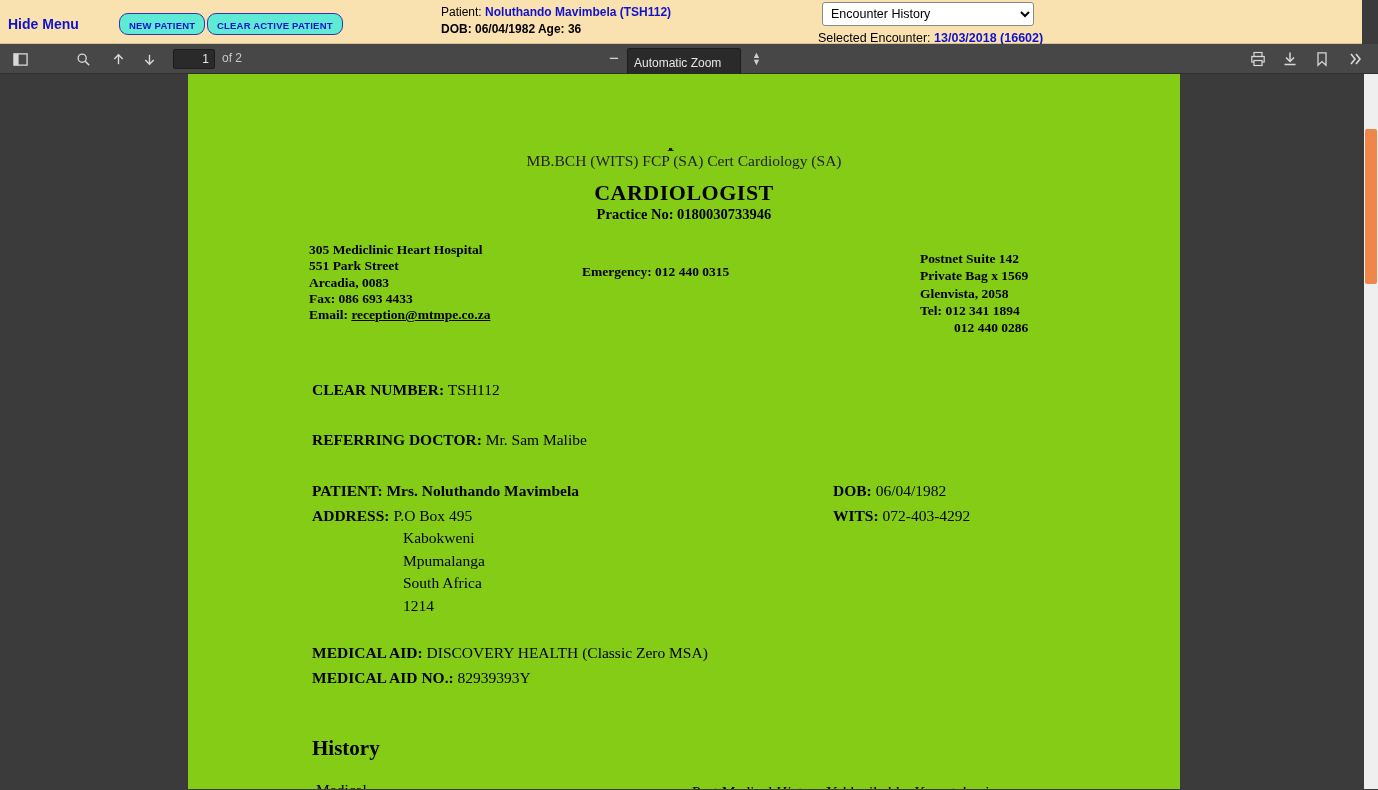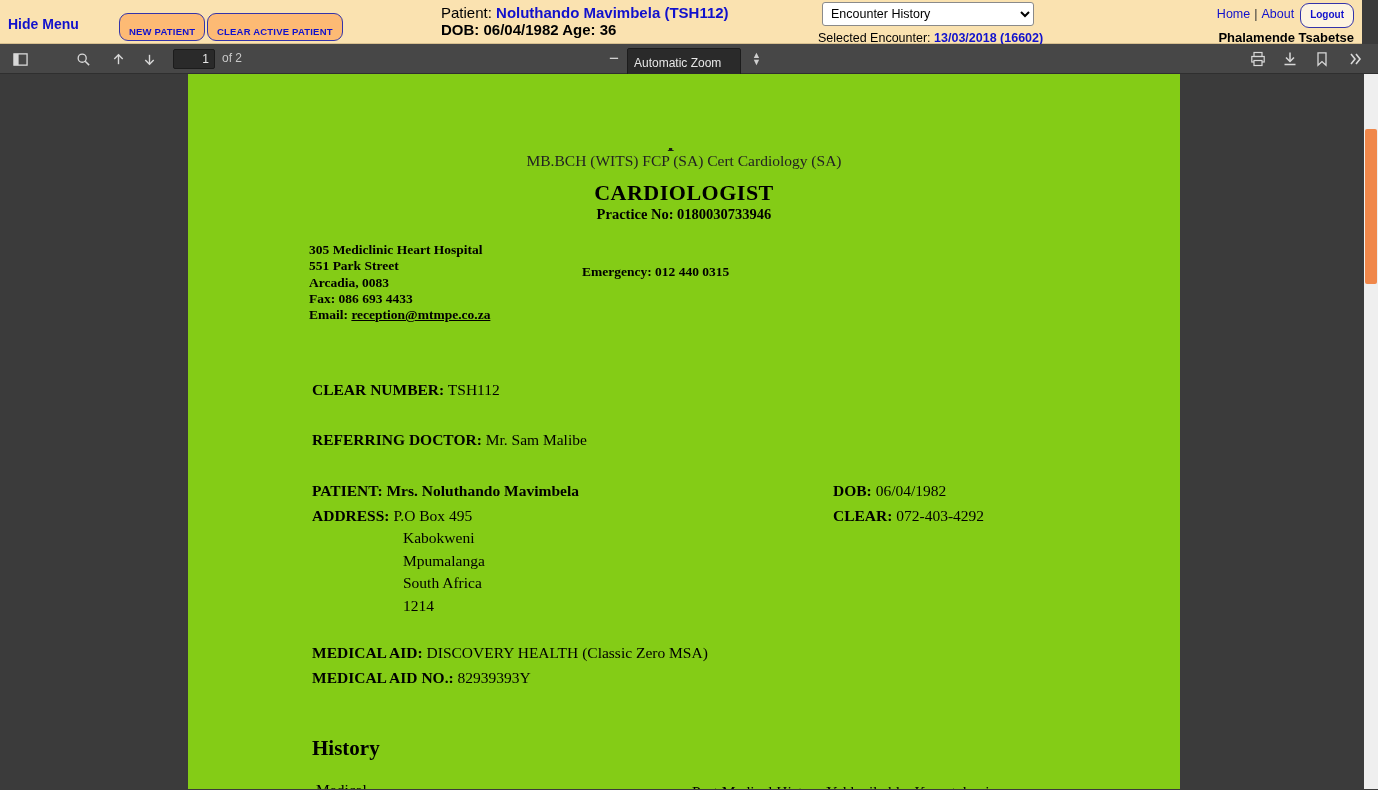--- a/index.html
+++ b/index.html
@@ -23,38 +23,38 @@
     position: absolute;
     left: 8px; top: 16px;
     font-size: 14px;
     font-weight: bold;
     color: #1111cc;
     cursor: pointer;
   }
   .pill {
     position: absolute;
     top: 13px;
-    background: #fdba74;
+    background: #5eead4;
     border: 1px solid #3333aa;
     border-radius: 9px;
     color: #1111cc;
     font-size: 9.5px;
     font-weight: bold;
     letter-spacing: .2px;
-    padding: 12px 9px 3px 9px;
+    padding: 6px 9px 3px 9px;
     white-space: nowrap;
     cursor: pointer;
   }
   .pill.new-patient { left: 119px; }
   .pill.clear-patient { left: 207px; }
 
   .patient-block {
     position: absolute;
     left: 441px; top: 4px;
-    font-size: 15px;
+    font-size: 12px;
     color: #000;
     line-height: 17px;
   }
   .patient-block .lbl { color: #000; }
   .patient-block .nm {
     color: #1111cc;
     font-weight: bold;
   }
   .patient-block .dob { font-weight: bold; }
 
@@ -348,26 +348,20 @@
 
   <select class="encounter-select">
     <option>Encounter History</option>
   </select>
 
   <div class="selected-encounter">
     <span>Selected Encounter:</span>
     <span class="val">13/03/2018 (16602)</span>
   </div>
 
-  <div class="topright">
-    <div>
-      <a>Home</a><span class="sep">|</span><a>About</a><span class="logout-pill">Logout</span>
-    </div>
-    <span class="user-name">Phalamende Tsabetse</span>
-  </div>
 </div>
 
 <div class="pdf-toolbar">
 
   <div class="tb-btn tb-sidebar">
     <svg width="15" height="15" viewBox="0 0 16 16">
         <rect x="1" y="2" width="14" height="12" fill="none" stroke="#d8d8d8" stroke-width="1.4"></rect>
         <rect x="1" y="2" width="5" height="12" fill="#d8d8d8"></rect>
       </svg>
   </div>
@@ -449,20 +443,27 @@
       <div>Arcadia, 0083</div>
       <div>Fax: 086 693 4433</div>
       <div>
         <span class="email-lbl">Email:</span>
         <a>reception@mtmpe.co.za</a>
       </div>
     </div>
 
     <div class="addr-mid">Emergency: 012 440 0315</div>
 
+    <div class="addr-right">
+      <div>Postnet Suite 142</div>
+      <div>Private Bag x 1569</div>
+      <div>Glenvista, 2058</div>
+      <div>Tel: 012 341 1894</div>
+      <div class="indent">012 440 0286</div>
+    </div>
 
     <div class="field f-file">
       <b>CLEAR NUMBER:</b>
       <span>TSH112</span>
     </div>
 
     <div class="field f-patient">PATIENT: Mrs. Noluthando Mavimbela</div>
 
     <div class="field f-ref">
       <b>REFERRING DOCTOR:</b>
@@ -473,21 +474,21 @@
       <b>DOB:</b>
       <span>06/04/1982</span>
     </div>
 
     <div class="field f-address">
       <b>ADDRESS:</b>
       <span>P.O Box 495</span>
     </div>
 
     <div class="field f-cell">
-      <b>CLEAR:</b>
+      <b>WITS:</b>
       <span>072-403-4292</span>
     </div>
 
     <div class="addr-lines">
       <div>Kabokweni</div>
       <div>Mpumalanga</div>
       <div>South Africa</div>
       <div>1214</div>
     </div>
 

